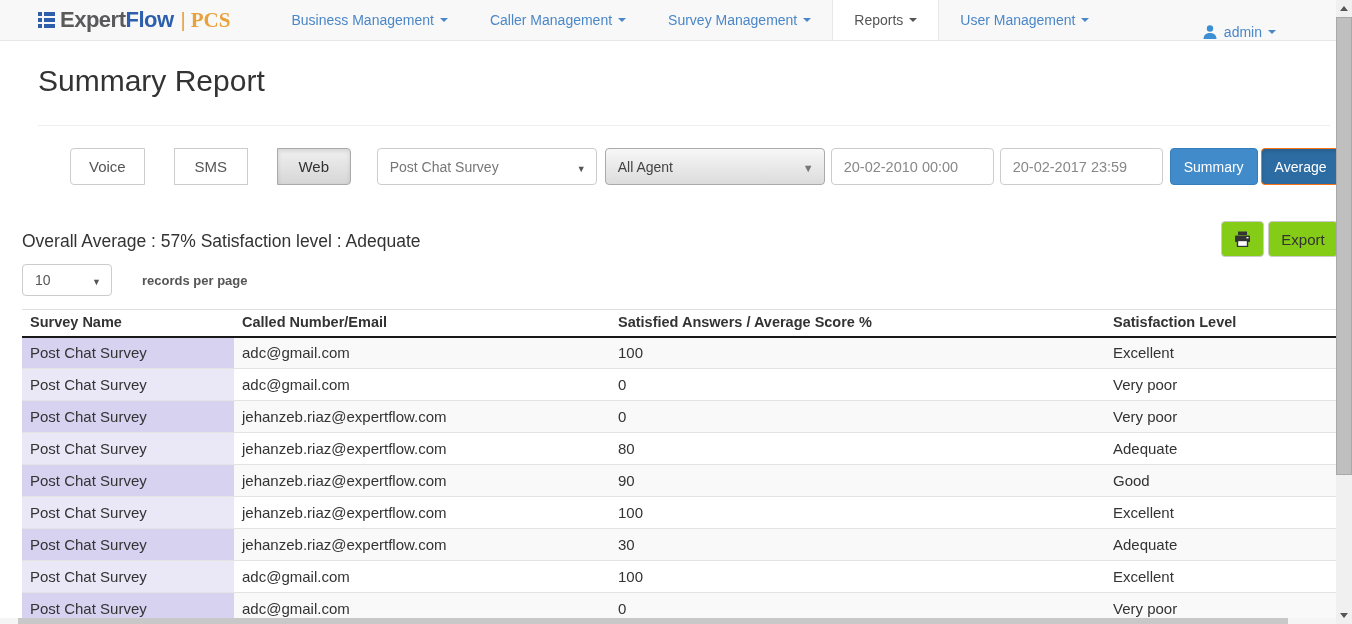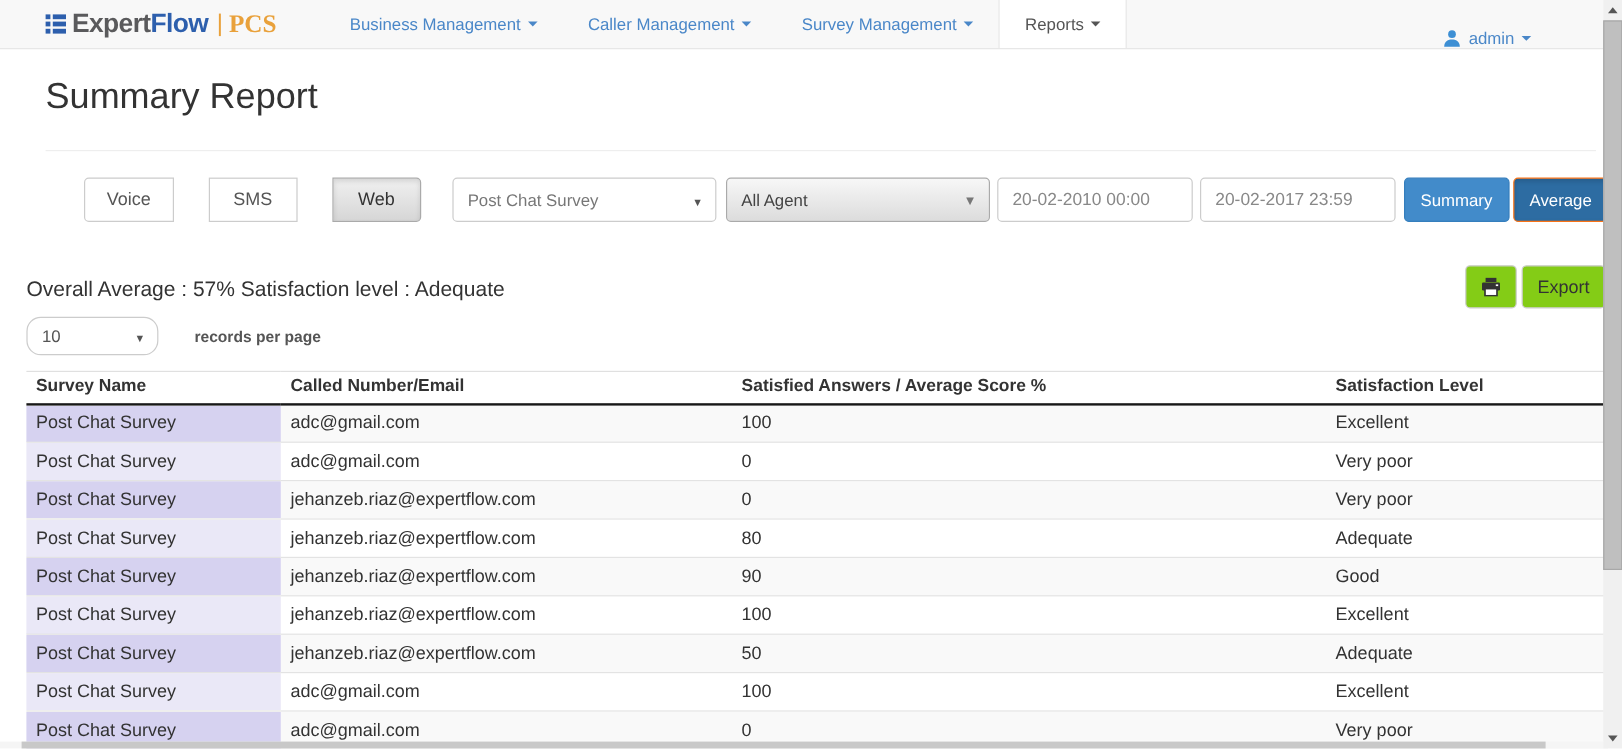--- a/index.html
+++ b/index.html
@@ -68,21 +68,21 @@
   
   .overall-text { position:absolute; left:22px; top:231px; font-size:17.5px; color:#333; }
   .export-group { position:absolute; right:14px; top:221px; display:flex; }
   .tool-btn { height:36px; background:#84cc16; border:1px solid #ccc; border-radius:4px;
     display:flex; align-items:center; justify-content:center; cursor:pointer; color:#333; }
   .print-btn { width:43px; margin-right:4px; }
   .export-btn { width:70px; font-size:15px; }
 
   
   .records-row { position:absolute; left:22px; top:264px; display:flex; align-items:center; }
-  .records-sel { width:110px; height:32px; color:#555;border-radius:12px; }
+  .records-sel { width:90px; height:32px; color:#555; }
   .records-label { margin-left:30px; font-size:13px; font-weight:bold; color:#555; }
 
   
   .report-table { position:absolute; left:22px; top:309px; width:1318px;
     border-collapse:collapse; table-layout:fixed; }
   .report-table th { text-align:left; font-size:14.5px; font-weight:bold; color:#333;
     padding:4px 8px 5px 8px; border-top:1px solid #e0e0e0; border-bottom:2px solid #181818;
     background:#fff; height:27px; cursor:pointer; }
   .report-table td { font-size:15px; color:#333; padding:0 8px; height:32px;
     border-bottom:1px solid #e3e3e3; overflow:hidden; white-space:nowrap; }
@@ -138,20 +138,24 @@
           <span class="caret"></span>
       </div>
       <div class="nav-item">
         <span>Survey Management</span>
           <span class="caret"></span>
       </div>
       <div class="nav-item active">
         <span>Reports</span>
           <span class="caret"></span>
       </div>
+      <div class="nav-item">
+        <span>User Management</span>
+          <span class="caret"></span>
+      </div>
     </div>
     <div class="nav-right">
       <div class="user-item">
         <svg class="user-icon-svg" viewBox="0 0 16 16">
           <circle cx="8" cy="4.5" r="3.2" fill="#3d8fd4"></circle>
           <path d="M1.5 15 C1.5 10.5 5 9 8 9 C11 9 14.5 10.5 14.5 15 Z" fill="#3d8fd4"></path>
         </svg>
         <span>admin</span>
         <span class="caret"></span>
       </div>
@@ -250,21 +254,21 @@
         </tr>
         <tr>
           <td>Post Chat Survey</td>
           <td>jehanzeb.riaz@expertflow.com</td>
           <td>100</td>
           <td>Excellent</td>
         </tr>
         <tr>
           <td>Post Chat Survey</td>
           <td>jehanzeb.riaz@expertflow.com</td>
-          <td>50</td>
+          <td>30</td>
           <td>Adequate</td>
         </tr>
         <tr>
           <td>Post Chat Survey</td>
           <td>adc@gmail.com</td>
           <td>100</td>
           <td>Excellent</td>
         </tr>
         <tr>
           <td>Post Chat Survey</td>

